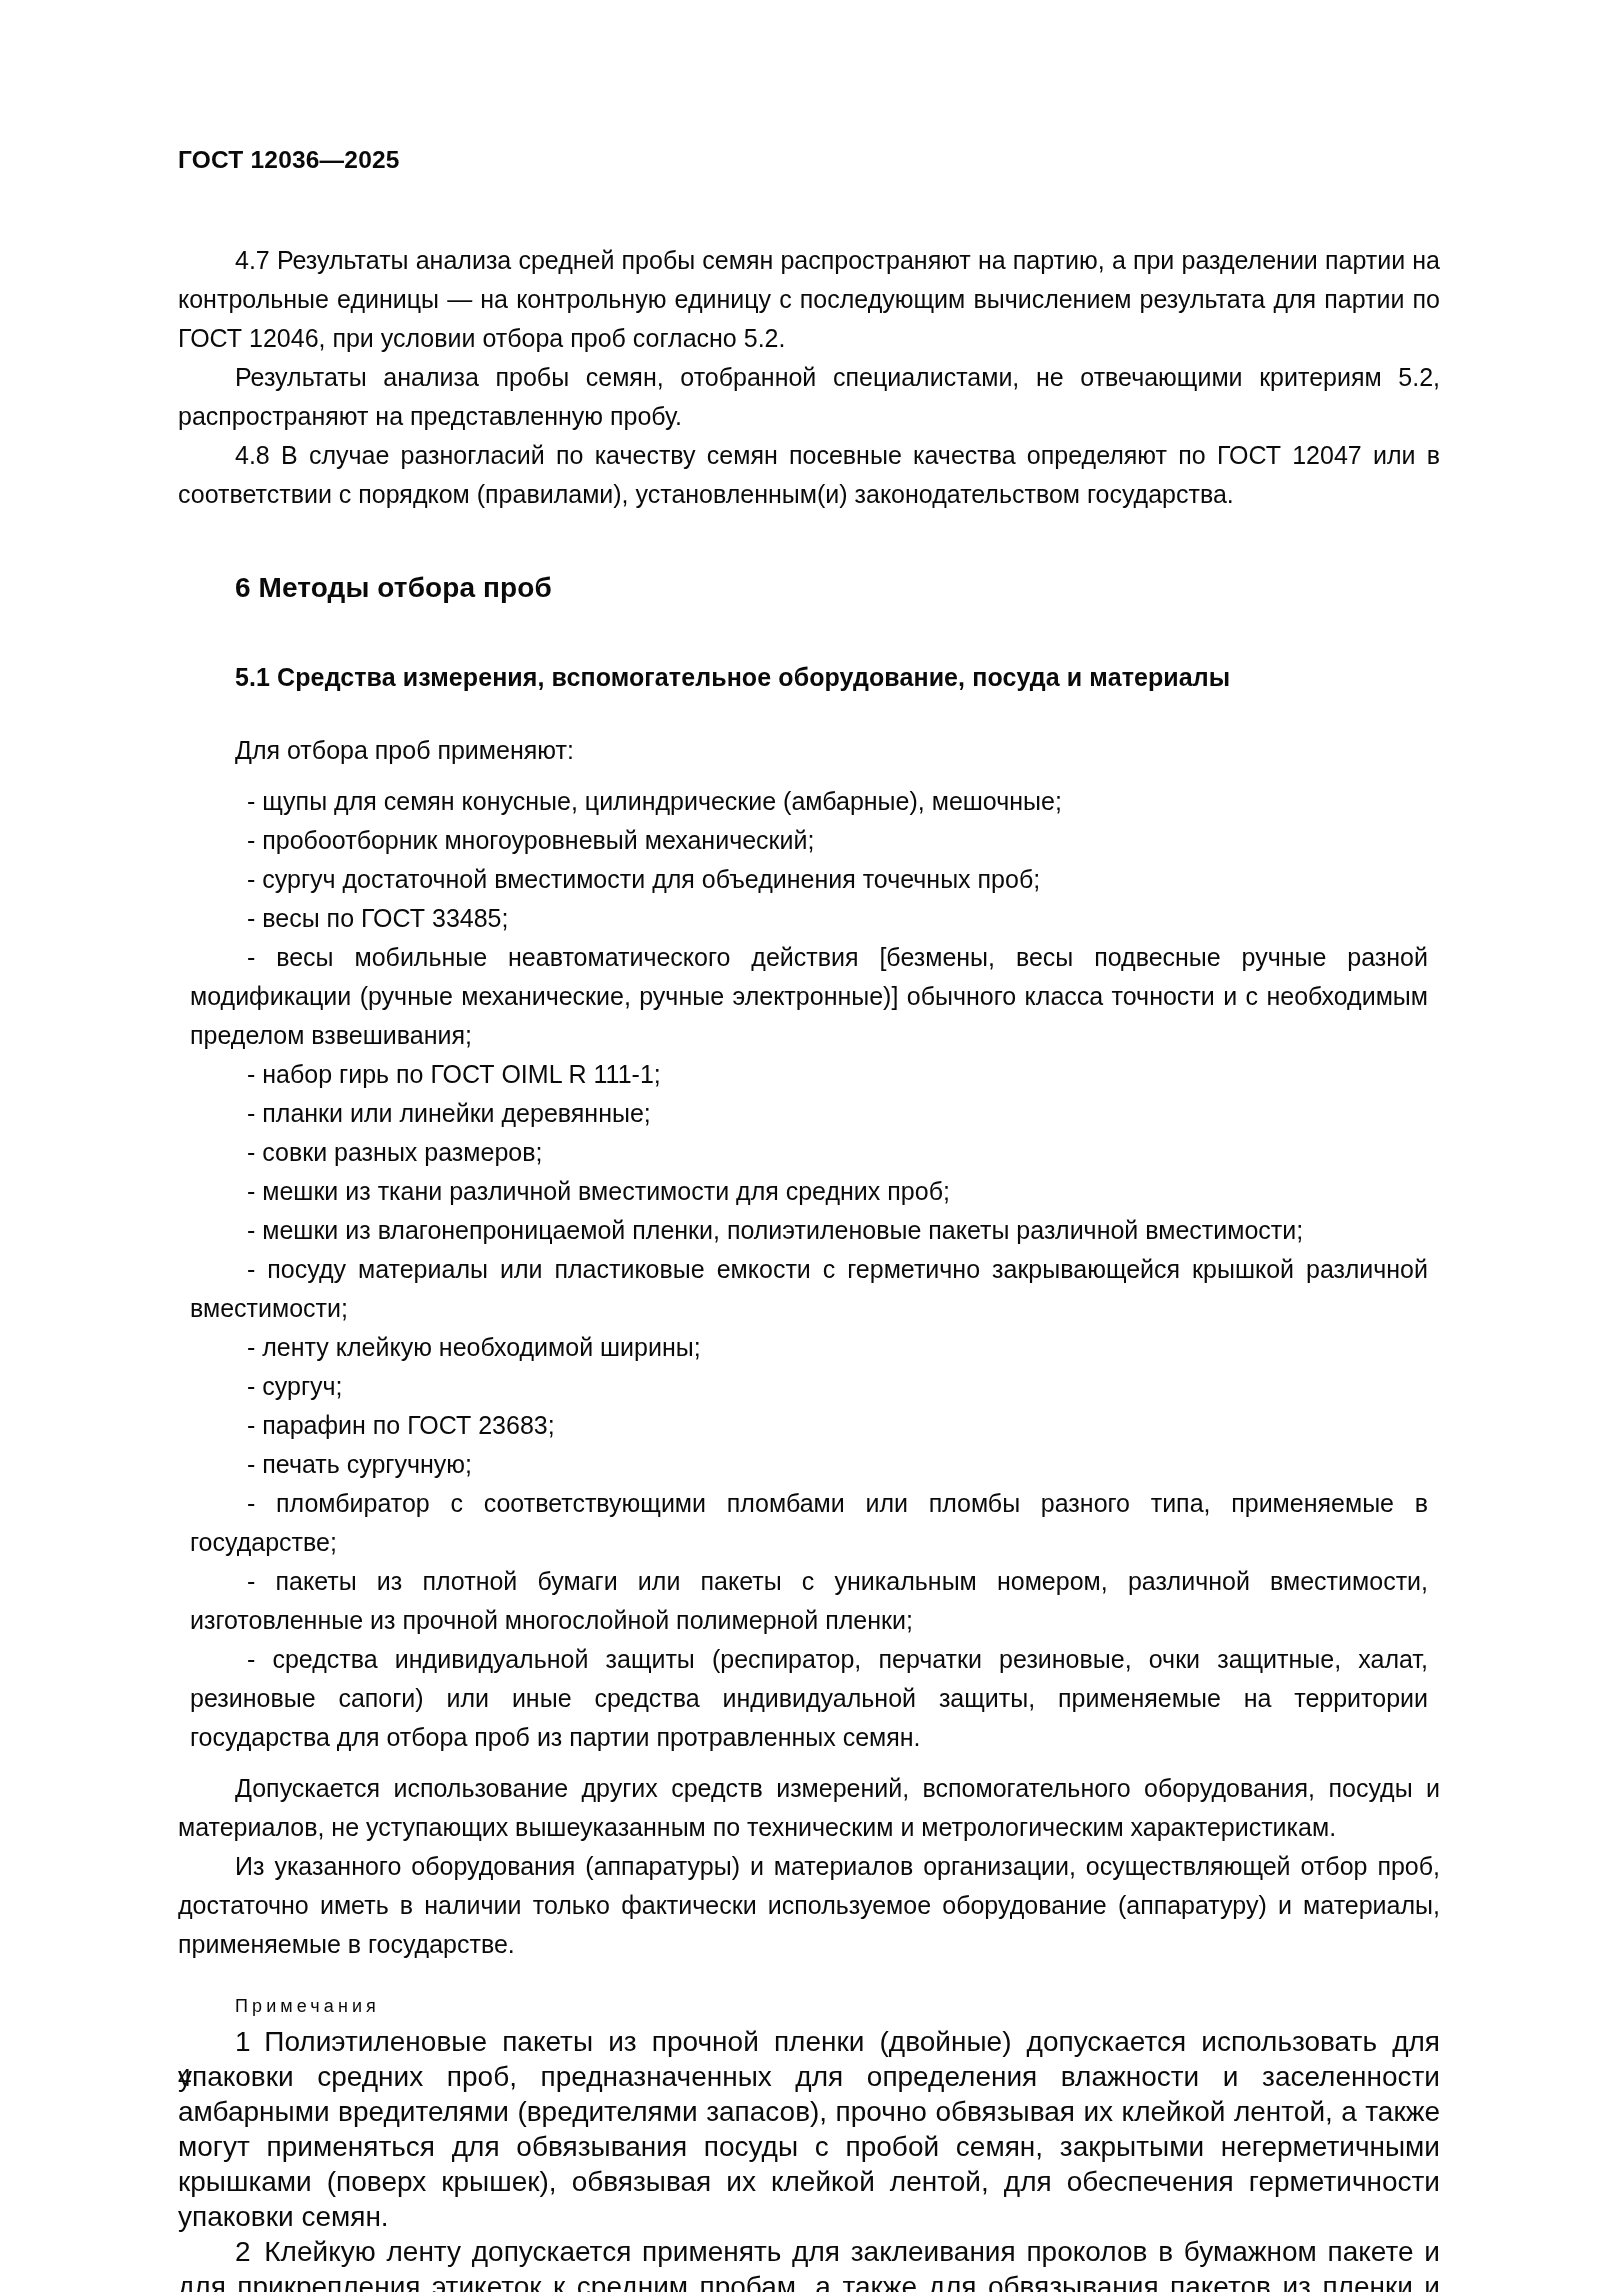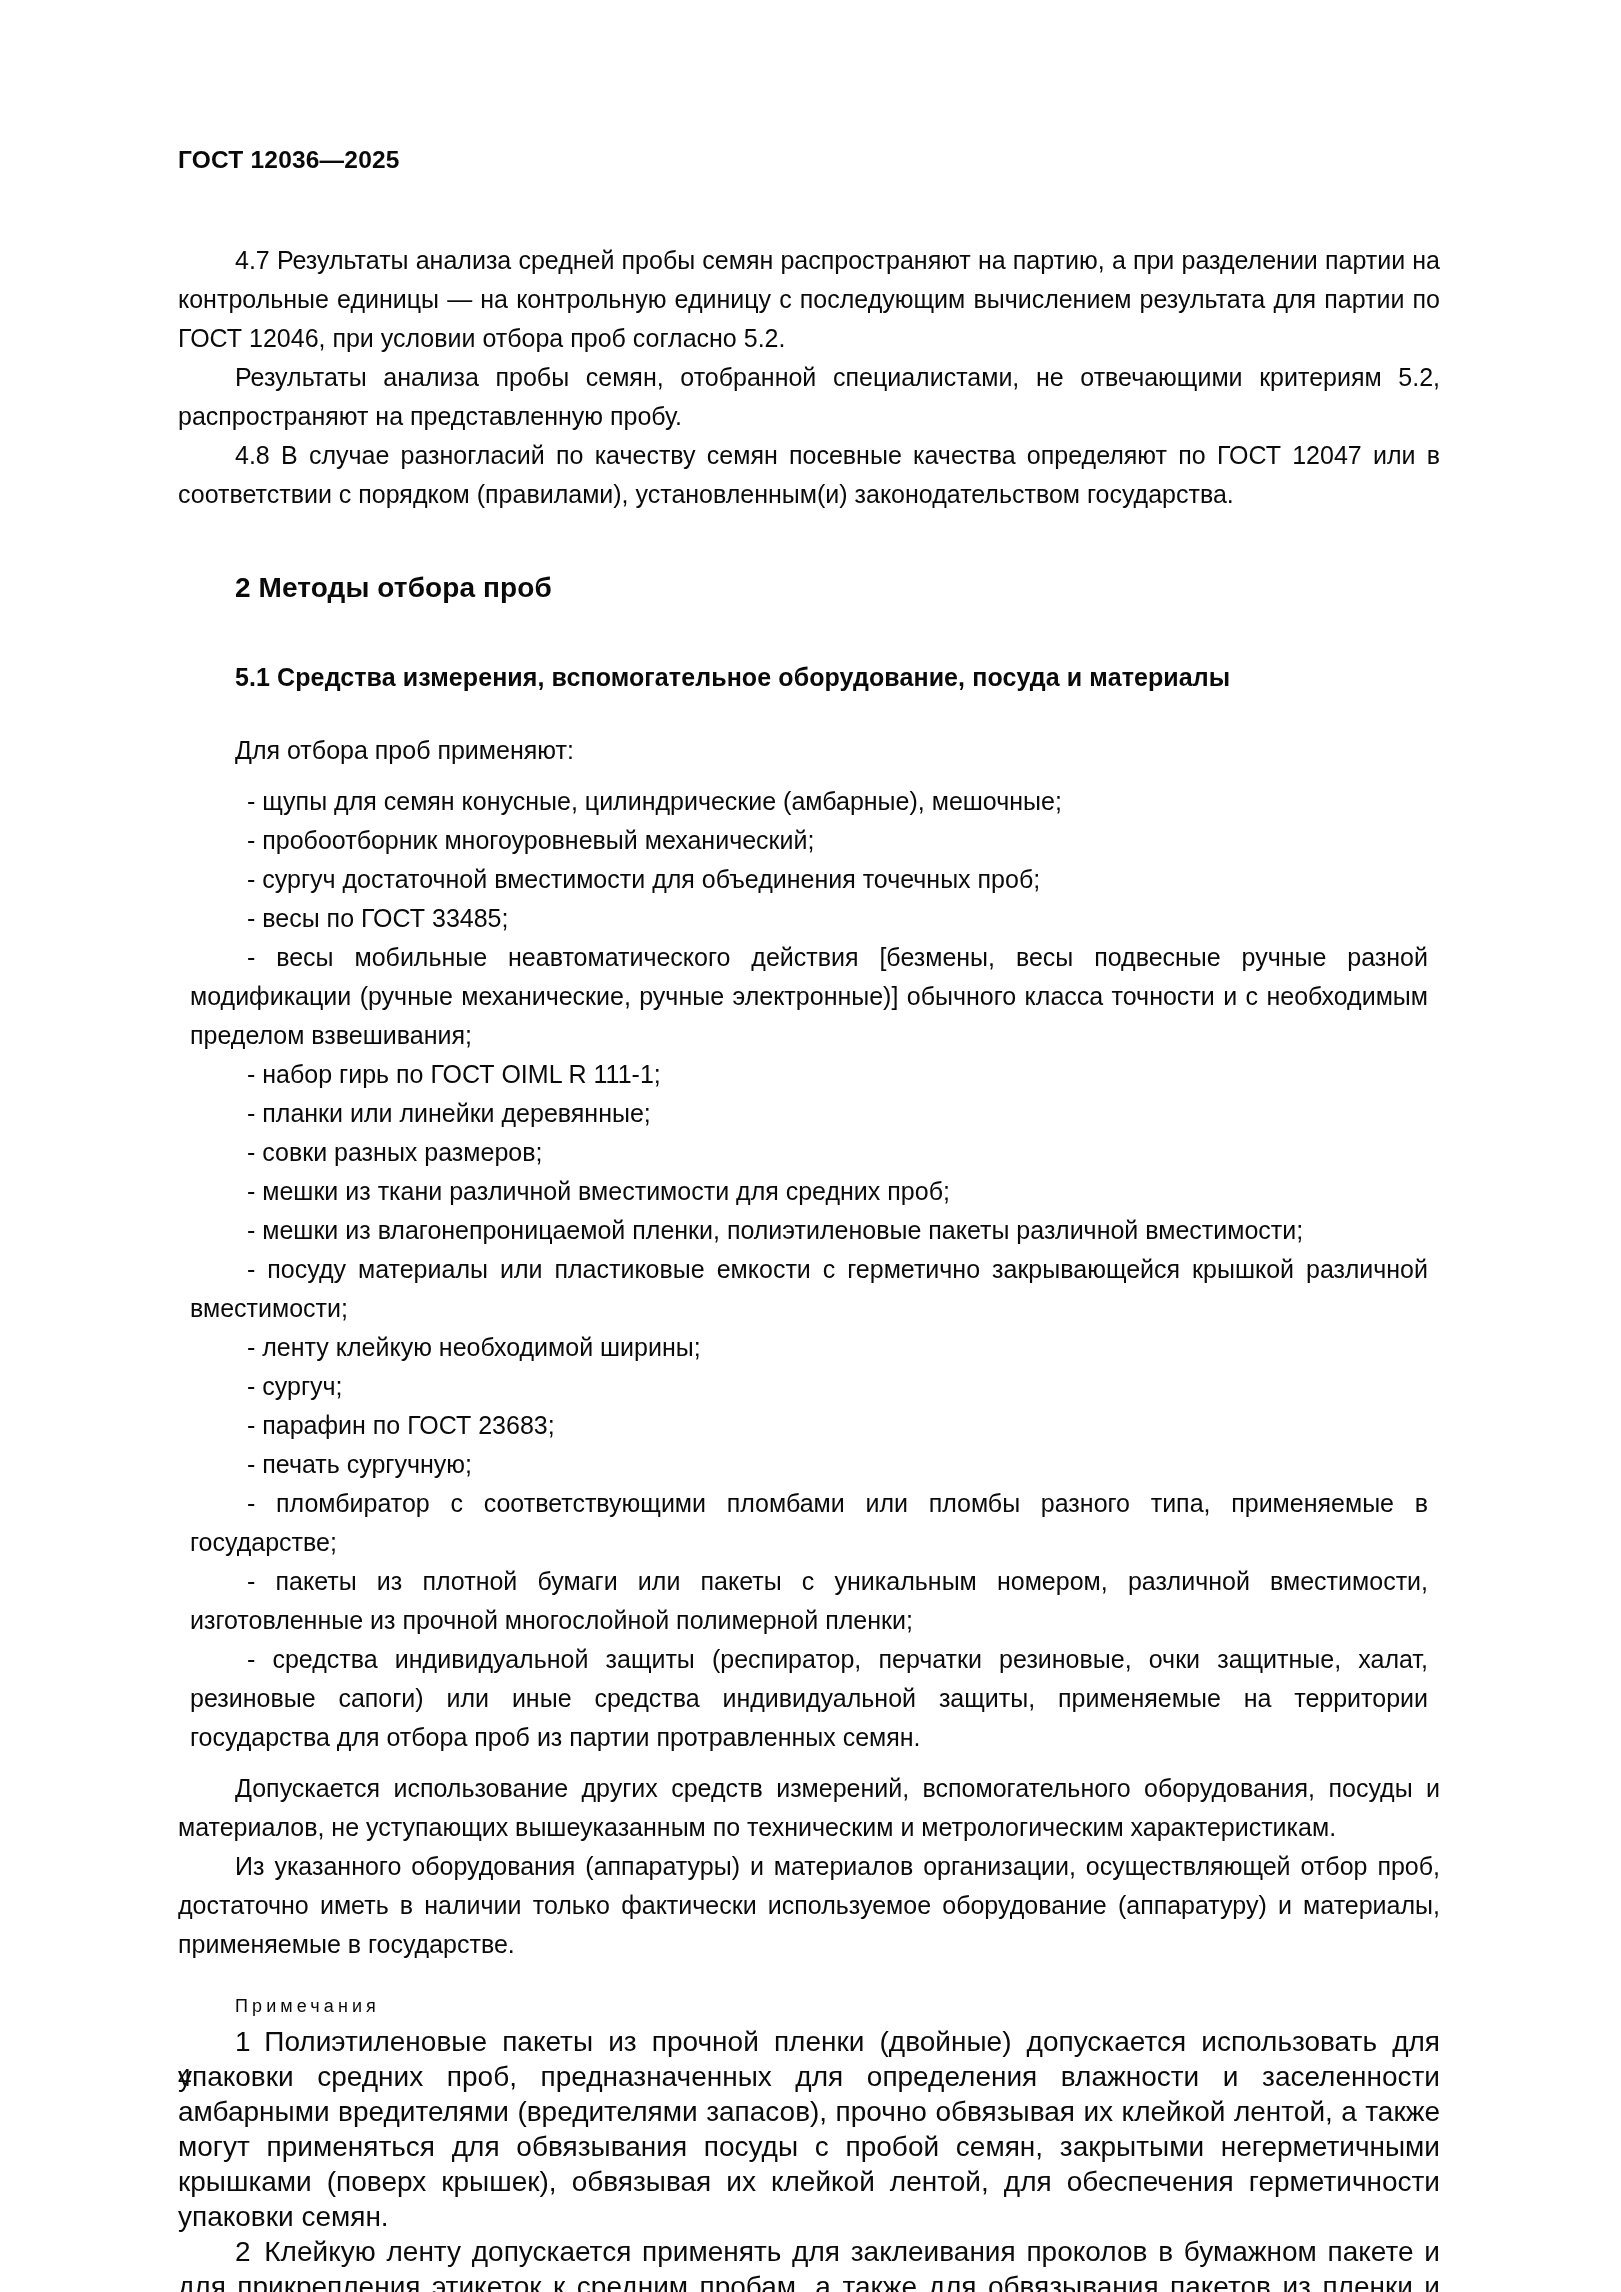--- a/index.html
+++ b/index.html
@@ -122,21 +122,21 @@
   <div class="content">
 
     <div class="doc-header">ГОСТ 12036—2025</div>
 
     <p class="para indent">4.7  Результаты анализа средней пробы семян распространяют на партию, а при разделении партии на контрольные единицы — на контрольную единицу с последующим вычислением результата для партии по ГОСТ 12046, при условии отбора проб согласно 5.2.</p>
 
     <p class="para indent">Результаты анализа пробы семян, отобранной специалистами, не отвечающими критериям 5.2, распространяют на представленную пробу.</p>
 
     <p class="para indent">4.8  В случае разногласий по качеству семян посевные качества определяют по ГОСТ 12047 или в соответствии с порядком (правилами), установленным(и) законодательством государства.</p>
 
-    <h2 class="sect">2  Методы отбора проб</h2>
+    <h2 class="sect">6  Методы отбора проб</h2>
 
     <h3 class="subsect">5.1  Средства измерения, вспомогательное оборудование, посуда и материалы</h3>
 
     <p class="para indent after-head">Для отбора проб применяют:</p>
 
     <ul class="dash-list">
       <li>- щупы для семян конусные, цилиндрические (амбарные), мешочные;</li>
       <li>- пробоотборник многоуровневый механический;</li>
       <li>- сургуч достаточной вместимости для объединения точечных проб;</li>
       <li>- весы по ГОСТ 33485;</li>

